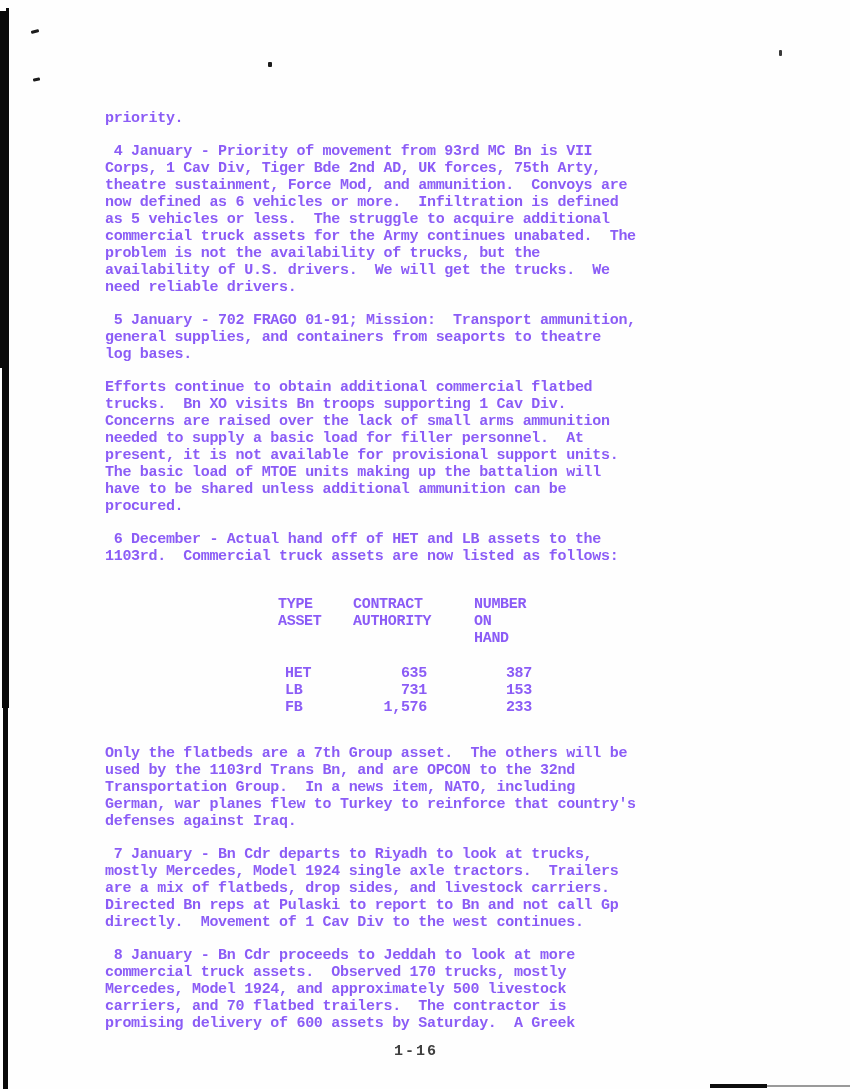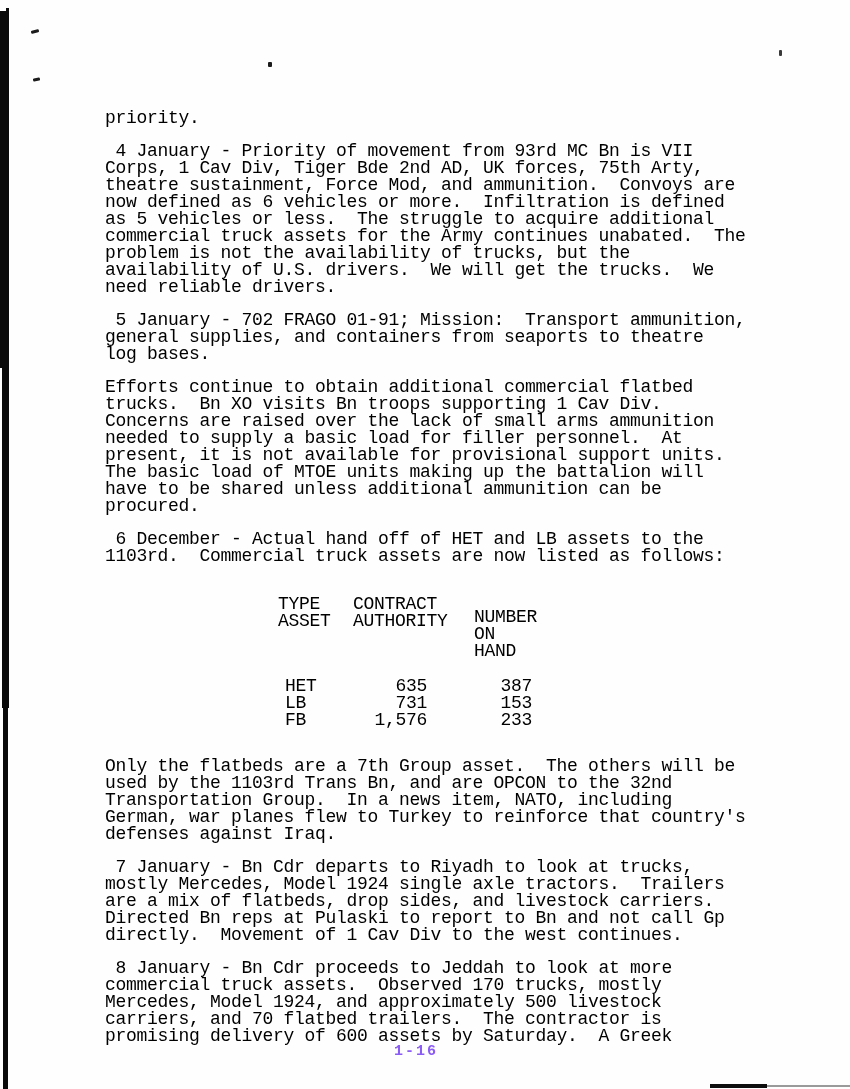--- a/index.html
+++ b/index.html
@@ -25,50 +25,50 @@
   .mark-dot1  { left: 268px; top: 62px; width: 4px; height: 5px; }
   .mark-tick1 { left: 779px; top: 50px; width: 3px; height: 6px; background: #3a3a3a; }
   .bottom-line-black { position: absolute; left: 710px; top: 1084px; width: 57px; height: 4px; background: #0d0d0d; }
   .bottom-line-gray  { position: absolute; left: 767px; top: 1085px; width: 83px; height: 2px; background: #9a9a9a; }
 
   
   .doc-body {
     position: absolute;
     left: 105px; top: 110px;
     width: 660px;
-    color: #000000;
-    font-size: 18px;
-    font-weight: 400;
+    color: #8b5cf6;
+    font-size: 15px;
+    font-weight: 700;
     line-height: 17px;
     letter-spacing: -0.3px;
   }
   .para {
     margin: 0 0 16px 0;
     white-space: pre;
   }
   
   .asset-table {
     margin: 31px 0 29px 173px;
   }
   .tbl-head-row, .tbl-row { display: flex; }
   .tbl-rows { margin-top: 18px; }
   .th-cell { display: block; }
   .c1 { width: 75px; }
   .c2 { width: 74px; }
-  .c3 { width: 58px; margin-left: 47px; margin-top: 13px; }
+  .c3 { width: 58px; margin-left: 47px; }
   .row-c1 { width: 68px; padding-left: 7px; }
   .row-c2 { width: 74px; text-align: right; }
   .row-c3 { width: 58px; margin-left: 47px; text-align: right; }
 
   .page-footer {
     position: absolute;
     left: 105px; top: 1043px;
     width: 622px;
     text-align: center;
-    color: #8b5cf6;
+    color: #404040;
     font-size: 15px;
     font-weight: 700;
     letter-spacing: 2px;
   }
 </style>
 </head>
 <body>
 
 <div class="page">
 

